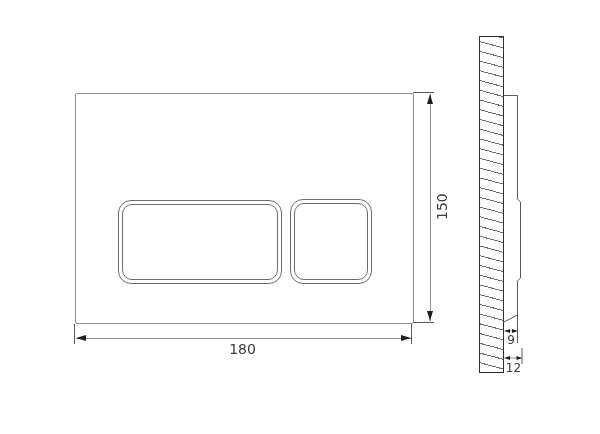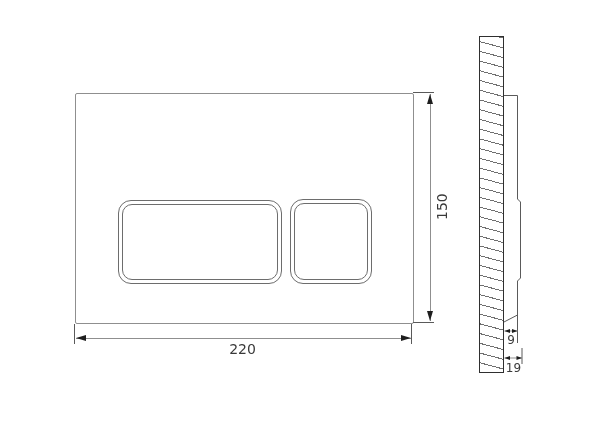--- a/index.html
+++ b/index.html
@@ -70,21 +70,21 @@
 
   <div class="abs btn-outer btn-small">
     <div class="btn-inner"></div>
   </div>
 
   <div class="abs ext-line-v" style="left:74px;top:324px;height:20px;"></div>
   <div class="abs ext-line-v" style="left:411px;top:324px;height:20px;"></div>
   <div class="abs dim-line-h" style="left:76px;top:338px;width:335px;"></div>
   <div class="abs arr arr-left" style="left:76px;top:335px;"></div>
   <div class="abs arr arr-right" style="left:401px;top:335px;"></div>
-  <div class="abs dim-text" style="left:180px;top:342px;width:125px;">220</div>
+  <div class="abs dim-text" style="left:180px;top:342px;width:125px;">180</div>
 
   <div class="abs ext-line-h" style="left:413px;top:92px;width:21px;"></div>
   <div class="abs ext-line-h" style="left:413px;top:322px;width:21px;"></div>
   <div class="abs dim-line-v" style="left:430px;top:94px;height:227px;"></div>
   <div class="abs arr arr-up" style="left:427px;top:94px;"></div>
   <div class="abs arr arr-down" style="left:427px;top:311px;"></div>
   <div class="abs dim-text dim-text-vert" style="left:435px;top:185px;height:44px;">150</div>
 </div>
 
 <div class="abs">
@@ -102,14 +102,14 @@
     <line x1="9.5" y1="241" x2="22.5" y2="241" stroke="#8f8f8f" stroke-width="1"></line>
     <polygon points="9.5,241 15,239 15,243" fill="#1e1e1e"></polygon>
     <polygon points="22.5,241 17,239 17,243" fill="#1e1e1e"></polygon>
 
     <line x1="9.5" y1="268" x2="27" y2="268" stroke="#8f8f8f" stroke-width="1"></line>
     <polygon points="9.5,268 15,266 15,270" fill="#1e1e1e"></polygon>
     <polygon points="27,268 21.5,266 21.5,270" fill="#1e1e1e"></polygon>
   </svg>
 
   <div class="abs dim-text-small" style="left:503px;top:334px;width:16px;">9</div>
-  <div class="abs dim-text-small" style="left:504px;top:362px;width:19px;">19</div>
+  <div class="abs dim-text-small" style="left:504px;top:362px;width:19px;">12</div>
 </div>
 
 </body></html>

